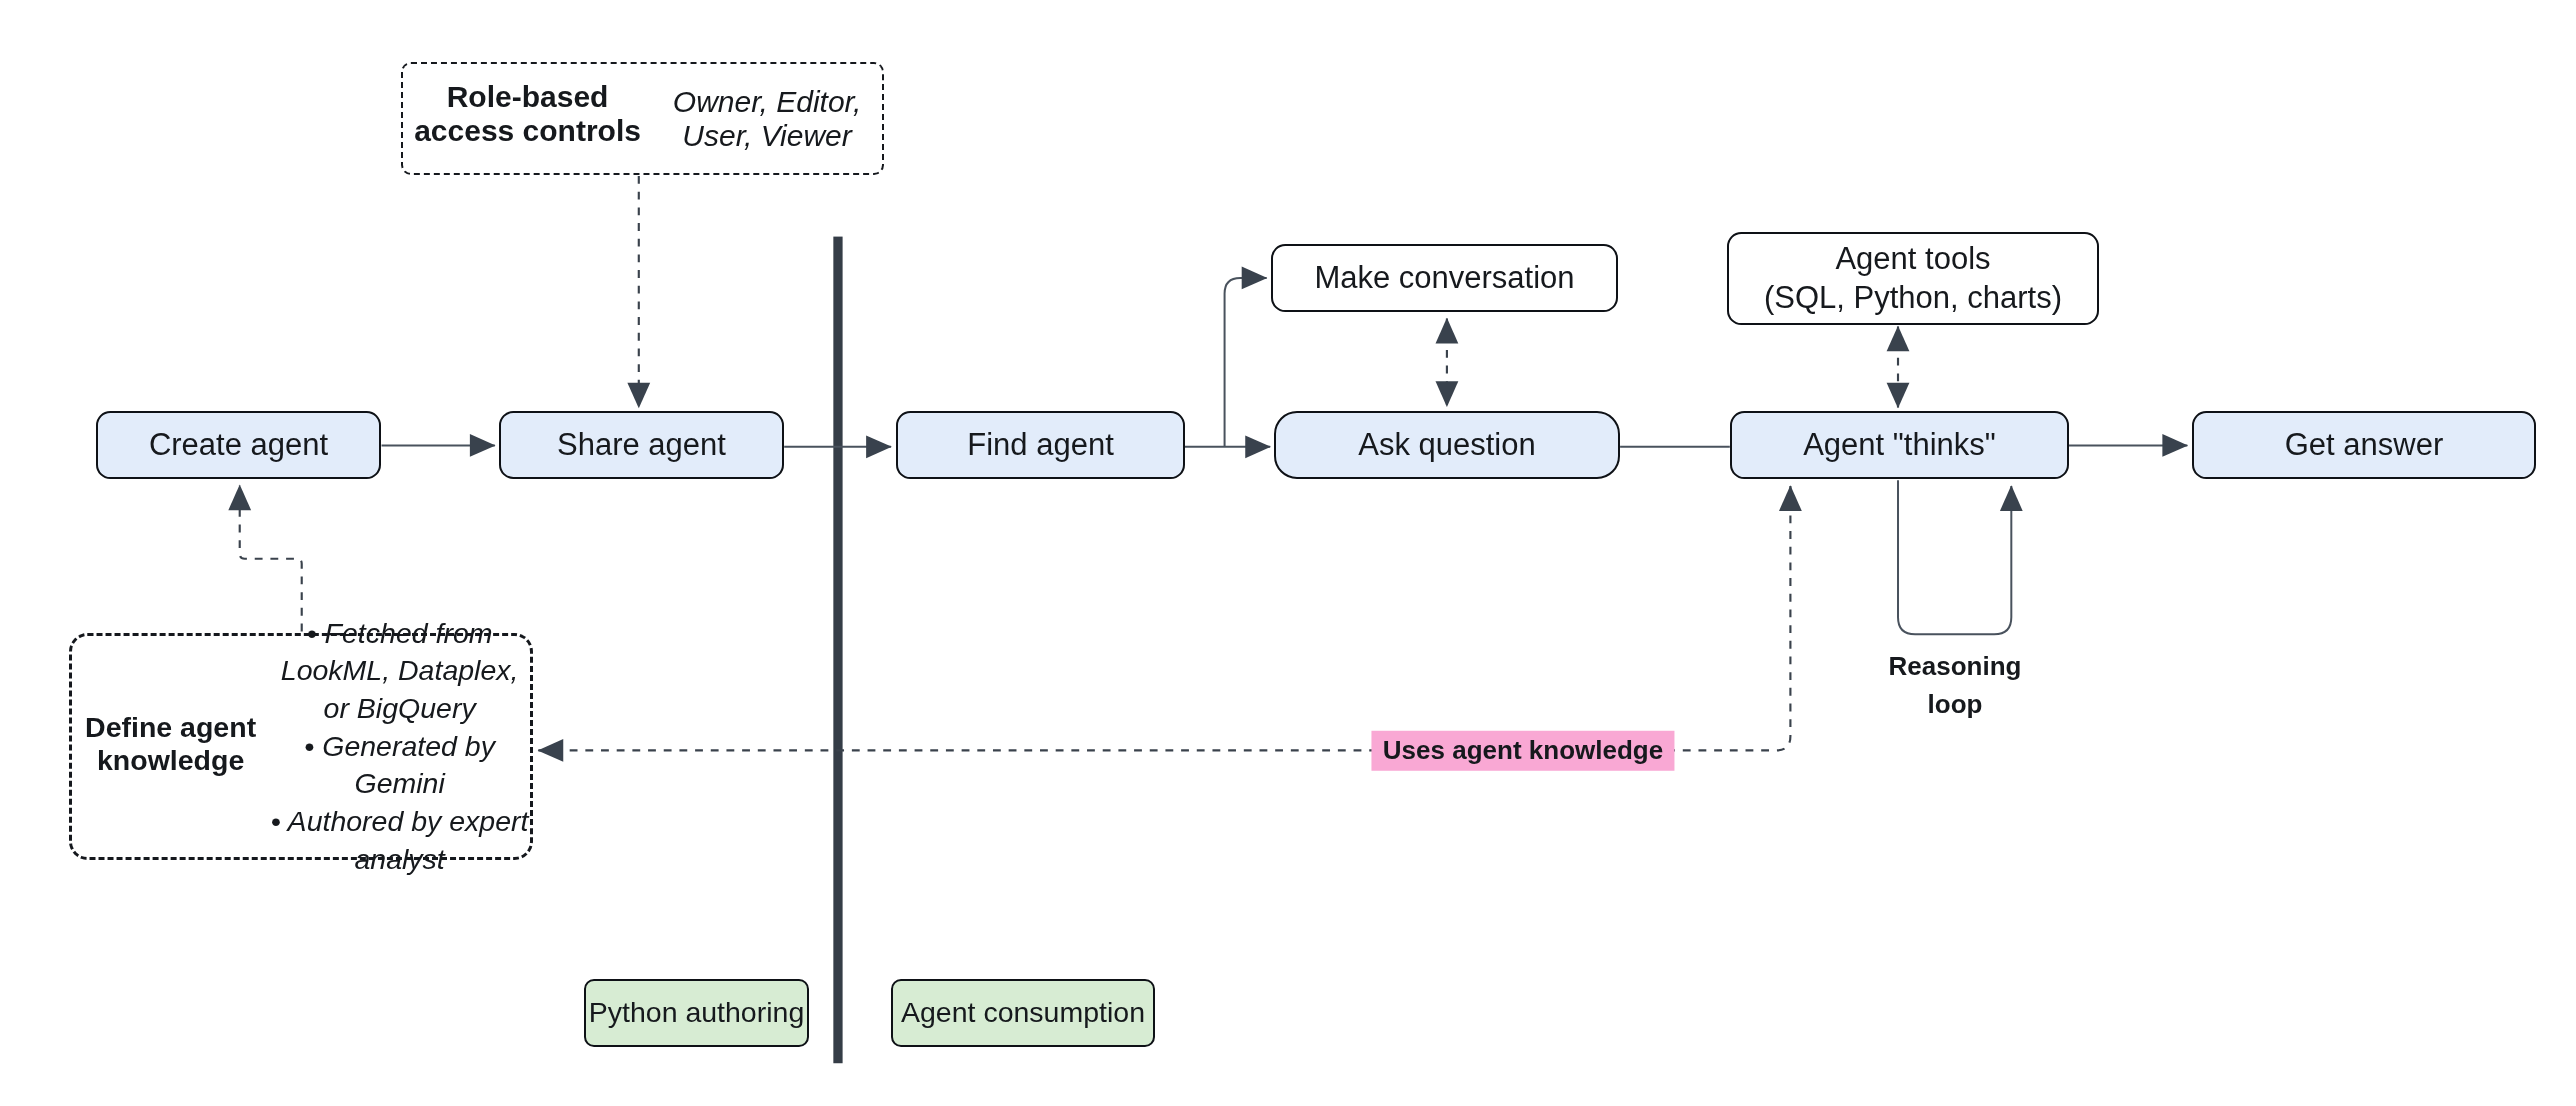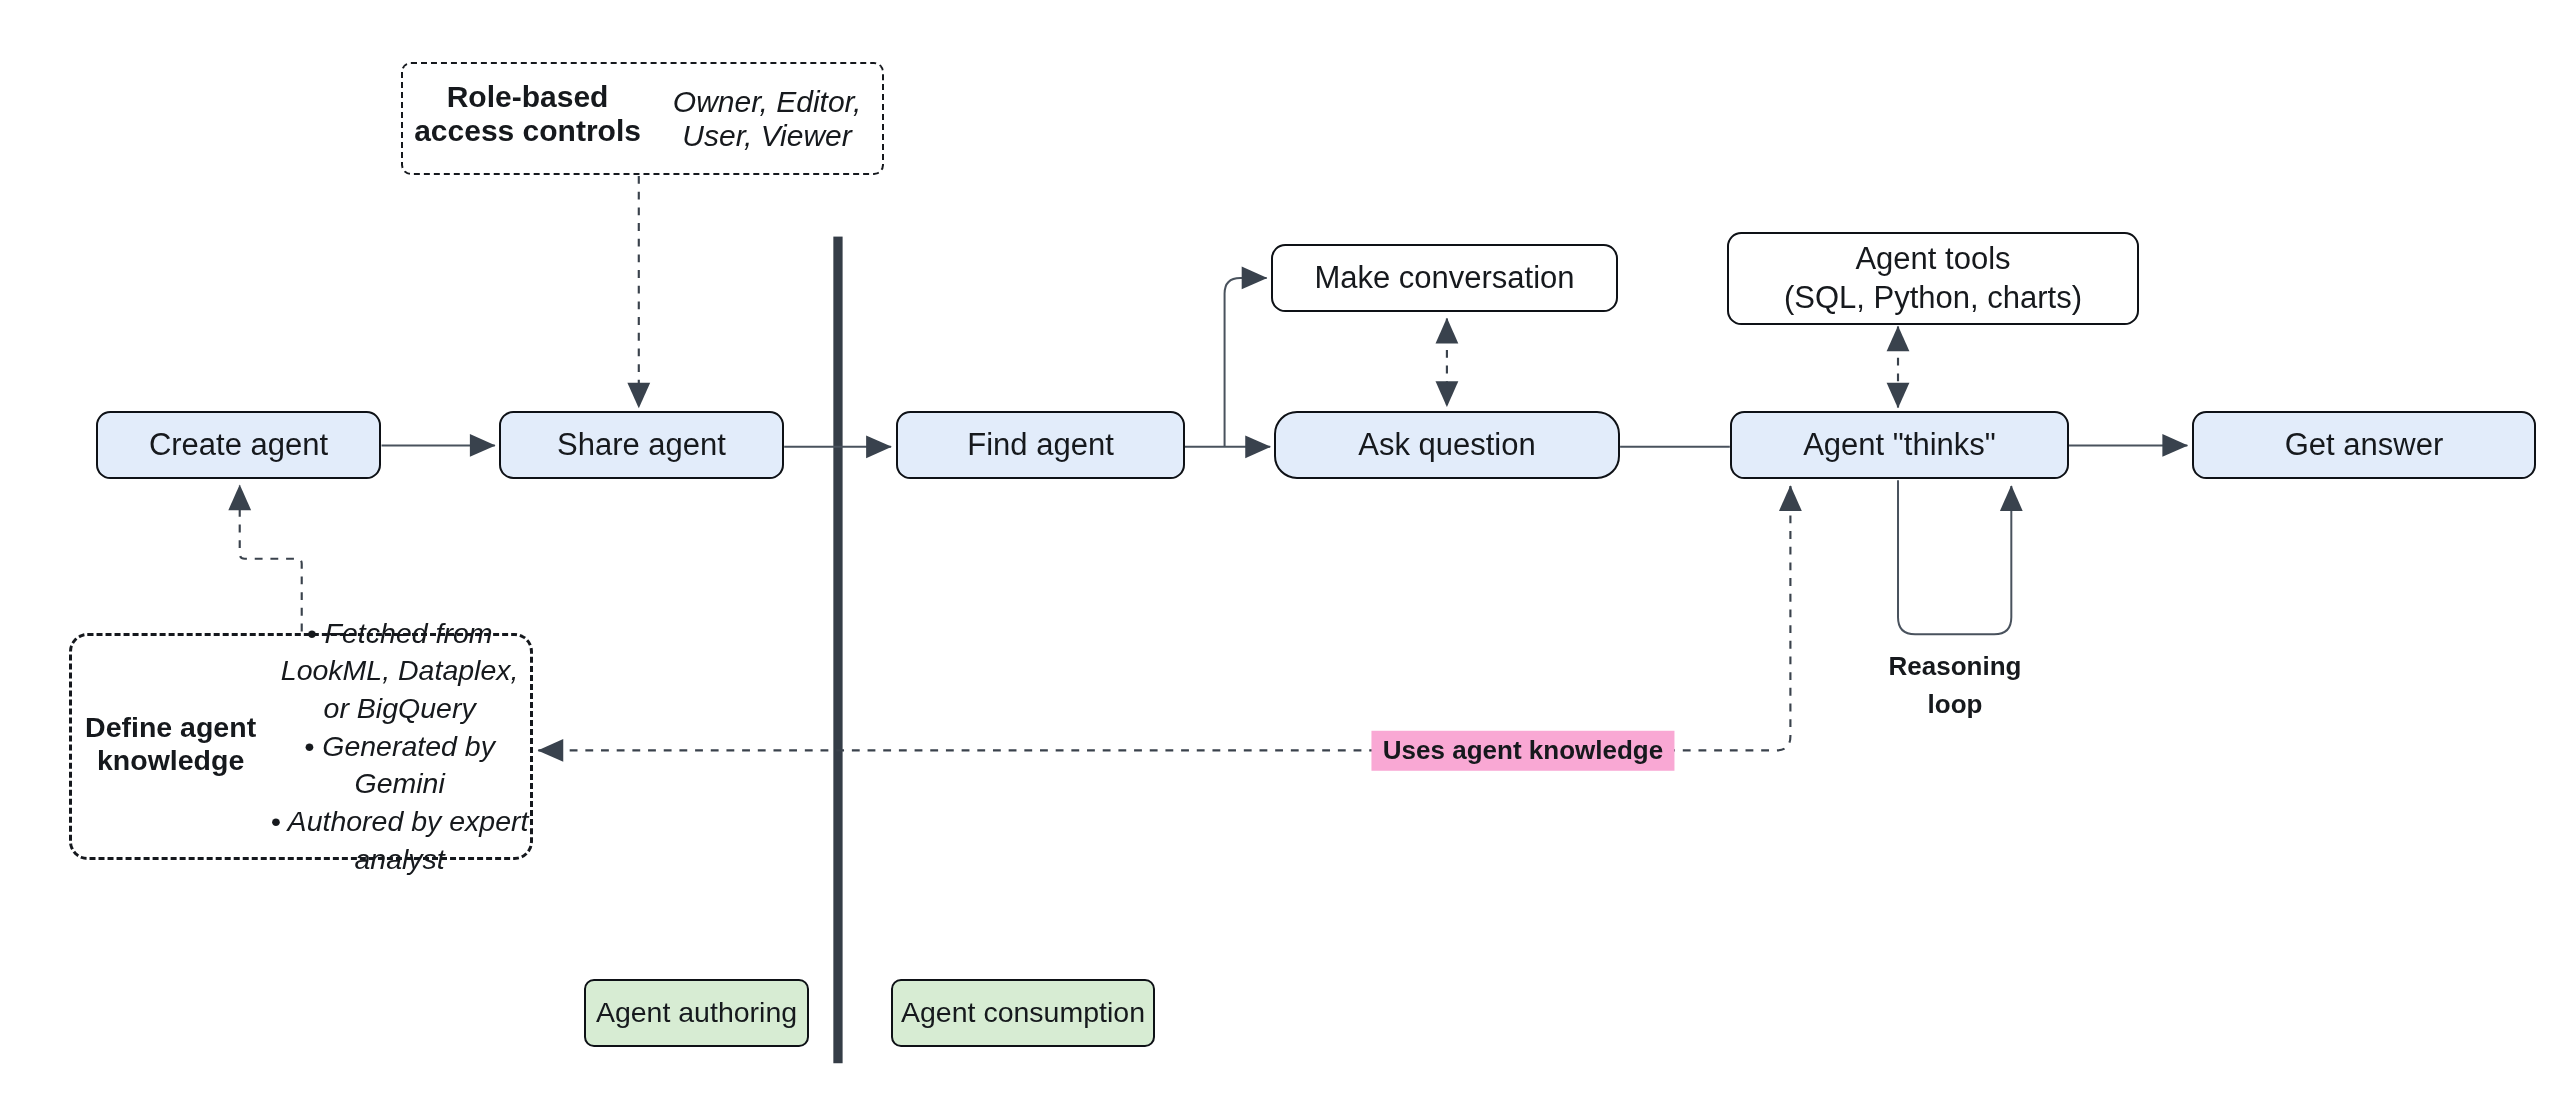--- a/index.html
+++ b/index.html
@@ -96,21 +96,21 @@
   <div class="node blue" style="left:1730px;top:411px;width:339px;height:68px;">
     <span>Agent "thinks"</span>
   </div>
   <div class="node" style="left:1271px;top:244px;width:347px;height:68px;">
     <span>Make conversation</span>
   </div>
 
   <div class="node blue" style="left:2192px;top:411px;width:344px;height:68px;">
     <span>Get answer</span>
   </div>
-  <div class="node" style="left:1727px;top:232px;width:412px;height:93px;">
+  <div class="node" style="left:1727px;top:232px;width:372px;height:93px;">
     <span>Agent tools
 (SQL, Python, charts)</span>
   </div>
 
   <div class="note" style="left:401px;top:62px;width:483px;height:113px;border-width:2.1px;border-radius:10px;">
     <div class="note-title">Role-based access controls</div>
     <div class="note-sub">Owner, Editor, User, Viewer</div>
   </div>
 
   <div class="note" id="note-knowledge" style="left:69px;top:633px;width:464px;height:227px;">
@@ -121,20 +121,20 @@
       <span>• Generated by Gemini</span>
       <span>• Authored by expert analyst</span>
     </div>
   </div>
 
   <div class="edge-label on-line" style="left:1523px;top:751px;">Uses agent knowledge</div>
   <div class="edge-label" style="left:1955px;top:686px;">Reasoning
 loop</div>
 
   <div class="node green" style="left:584px;top:979px;width:225px;height:68px;">
-    <span>Agent authoring</span>
+    <span>Python authoring</span>
   </div>
   <div class="node green" style="left:891px;top:979px;width:264px;height:68px;">
     <span>Agent consumption</span>
   </div>
 
 </div>
 
 
 </body></html>

